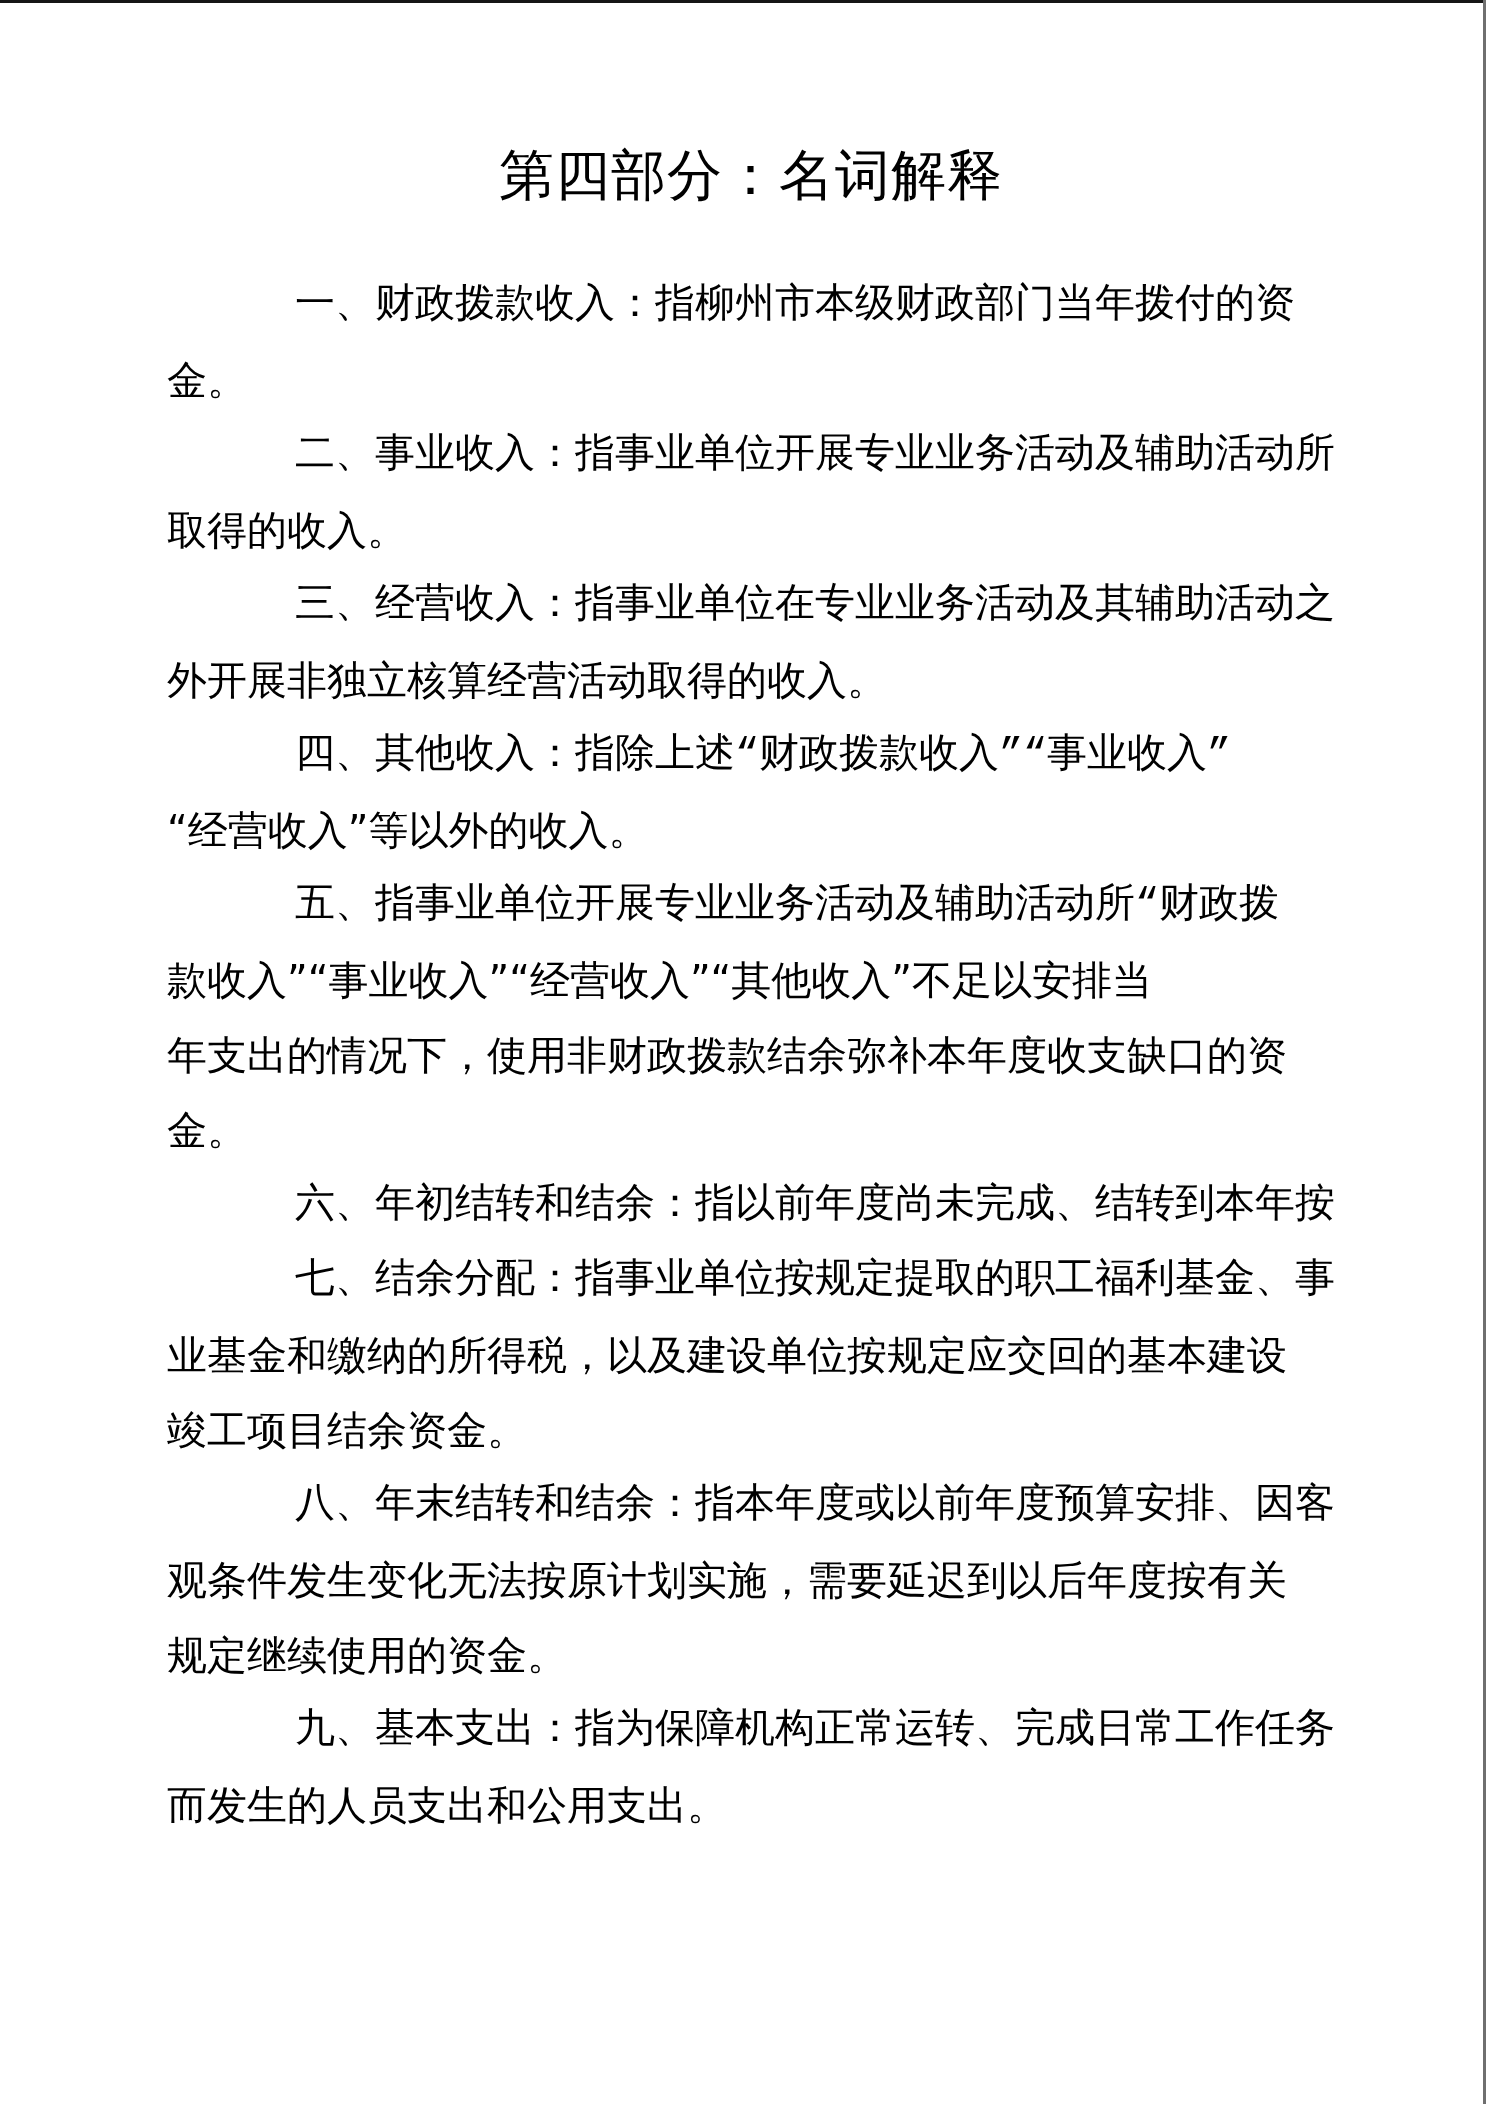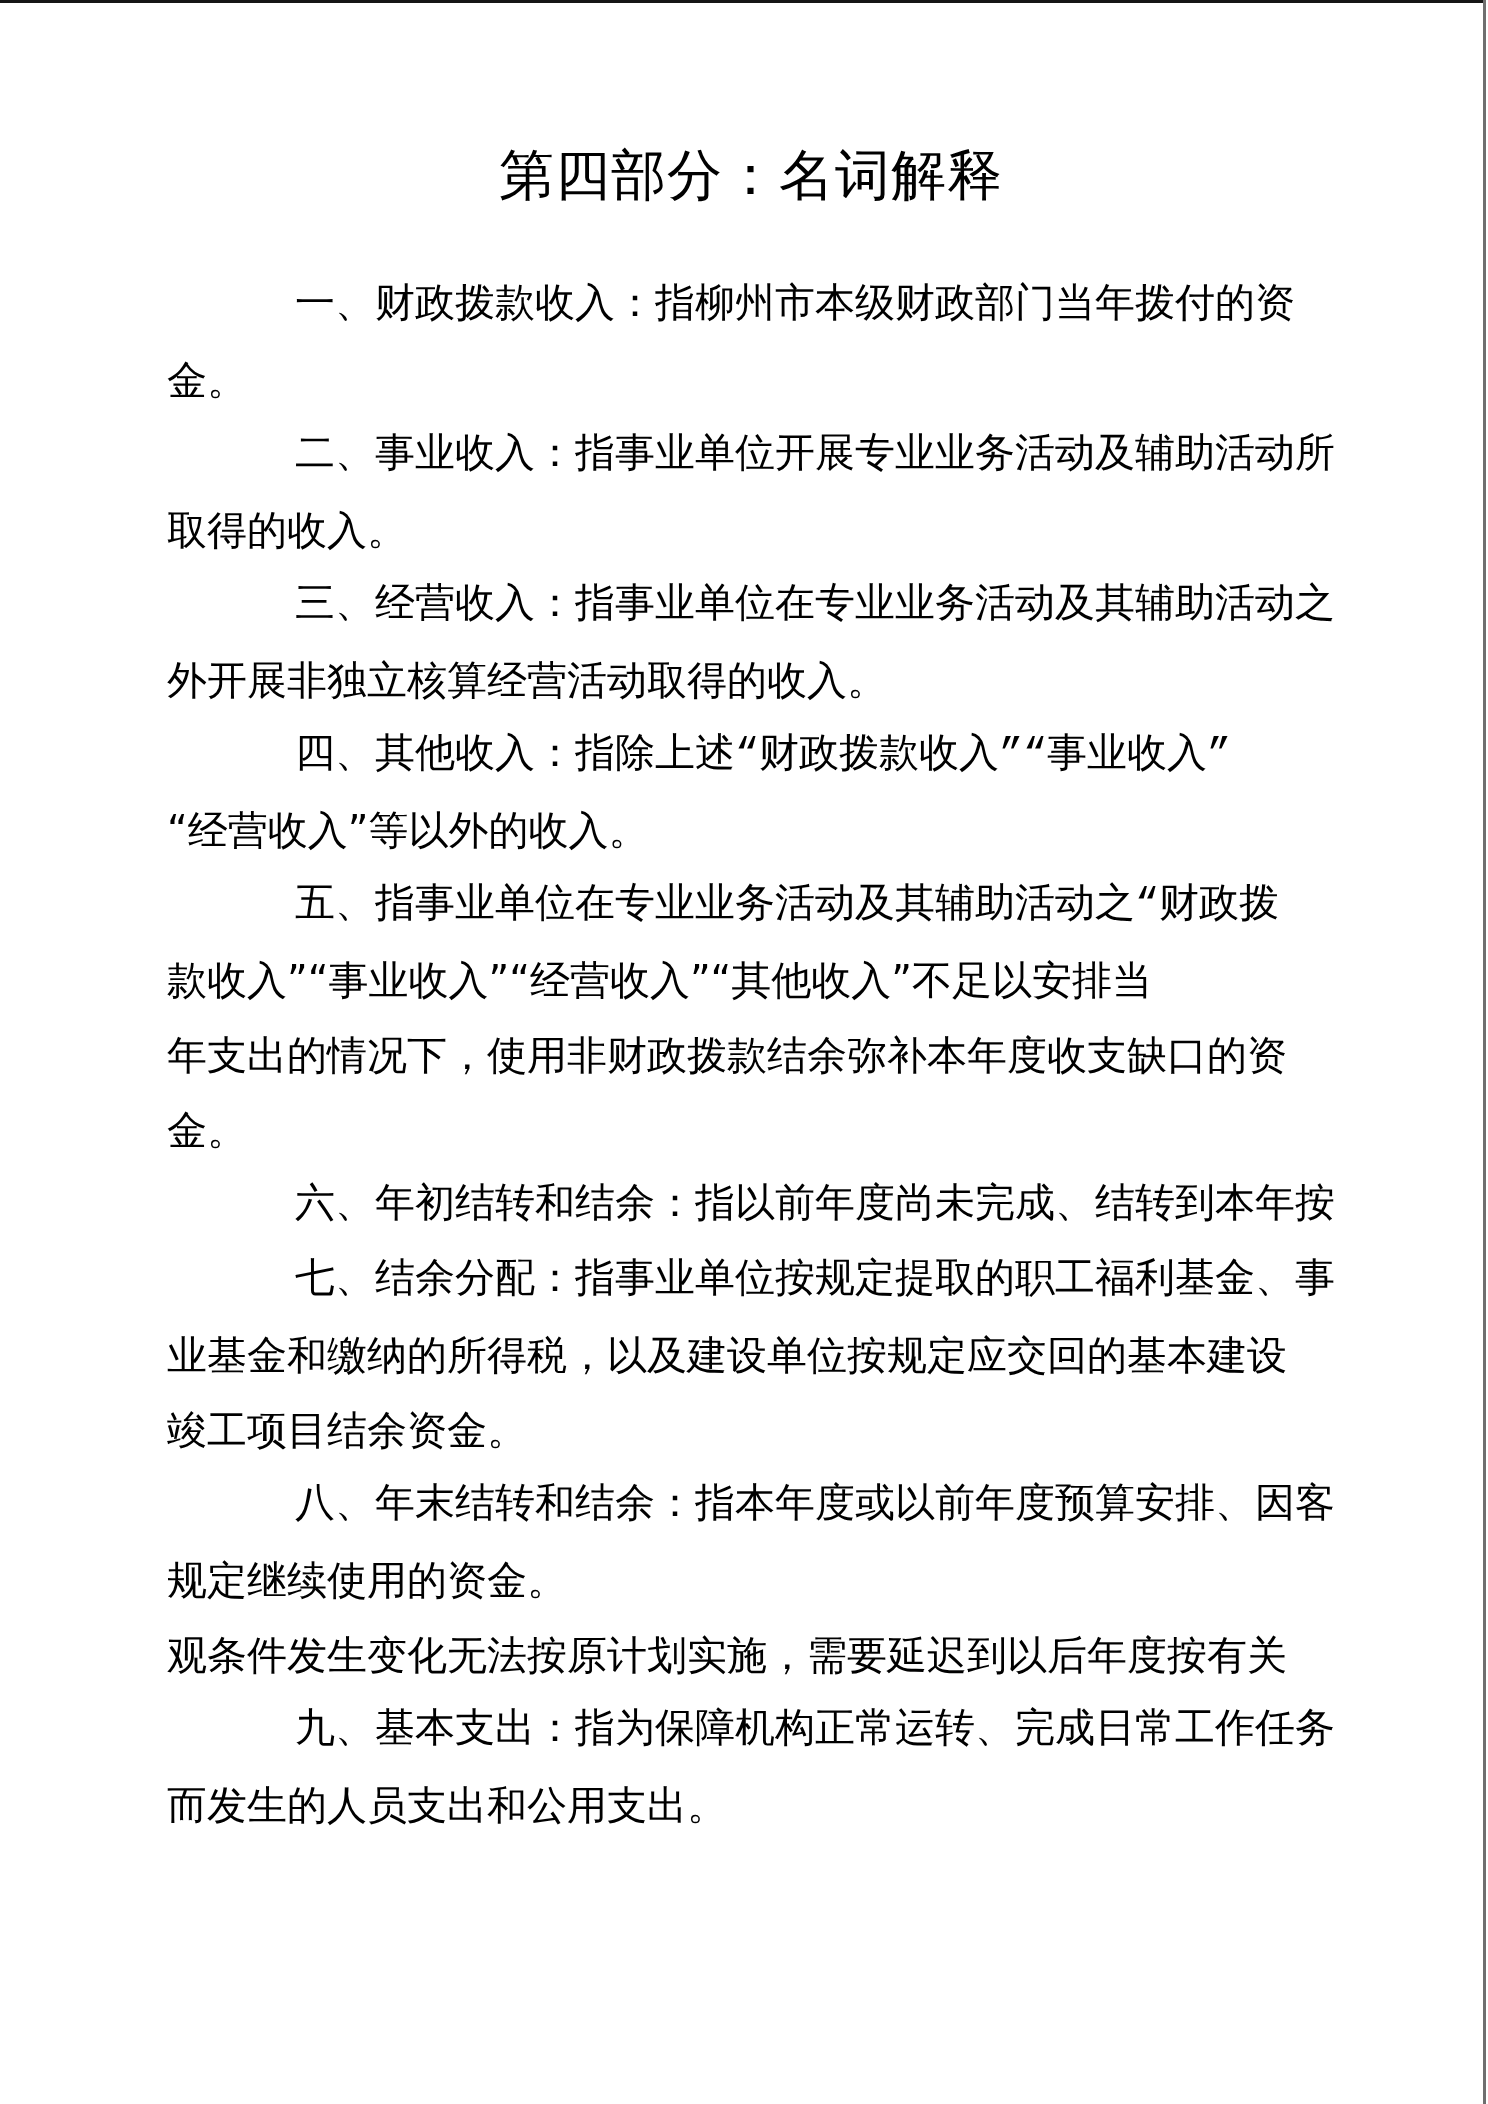--- a/index.html
+++ b/index.html
@@ -92,37 +92,37 @@
       </div>
       <div class="paragraph">
         <div class="text-line first">三、经营收入：指事业单位在专业业务活动及其辅助活动之</div>
         <div class="text-line">外开展非独立核算经营活动取得的收入。</div>
       </div>
       <div class="paragraph">
         <div class="text-line first">四、其他收入：指除上述“财政拨款收入”“事业收入”</div>
         <div class="text-line">“经营收入”等以外的收入。</div>
       </div>
       <div class="paragraph">
-        <div class="text-line first">五、指事业单位在专业业务活动及其辅助活动之“财政拨</div>
+        <div class="text-line first">五、指事业单位开展专业业务活动及辅助活动所“财政拨</div>
         <div class="text-line">款收入”“事业收入”“经营收入”“其他收入”不足以安排当</div>
         <div class="text-line">年支出的情况下，使用非财政拨款结余弥补本年度收支缺口的资</div>
         <div class="text-line">金。</div>
       </div>
       <div class="paragraph">
         <div class="text-line first">六、年初结转和结余：指以前年度尚未完成、结转到本年按</div>
       </div>
       <div class="paragraph">
         <div class="text-line first">七、结余分配：指事业单位按规定提取的职工福利基金、事</div>
         <div class="text-line">业基金和缴纳的所得税，以及建设单位按规定应交回的基本建设</div>
         <div class="text-line">竣工项目结余资金。</div>
       </div>
       <div class="paragraph">
         <div class="text-line first">八、年末结转和结余：指本年度或以前年度预算安排、因客</div>
+        <div class="text-line">观条件发生变化无法按原计划实施，需要延迟到以后年度按有关</div>
         <div class="text-line">规定继续使用的资金。</div>
-        <div class="text-line">观条件发生变化无法按原计划实施，需要延迟到以后年度按有关</div>
       </div>
       <div class="paragraph">
         <div class="text-line first">九、基本支出：指为保障机构正常运转、完成日常工作任务</div>
         <div class="text-line">而发生的人员支出和公用支出。</div>
       </div>
     </div>
 
 </div>
 
 </body></html>

